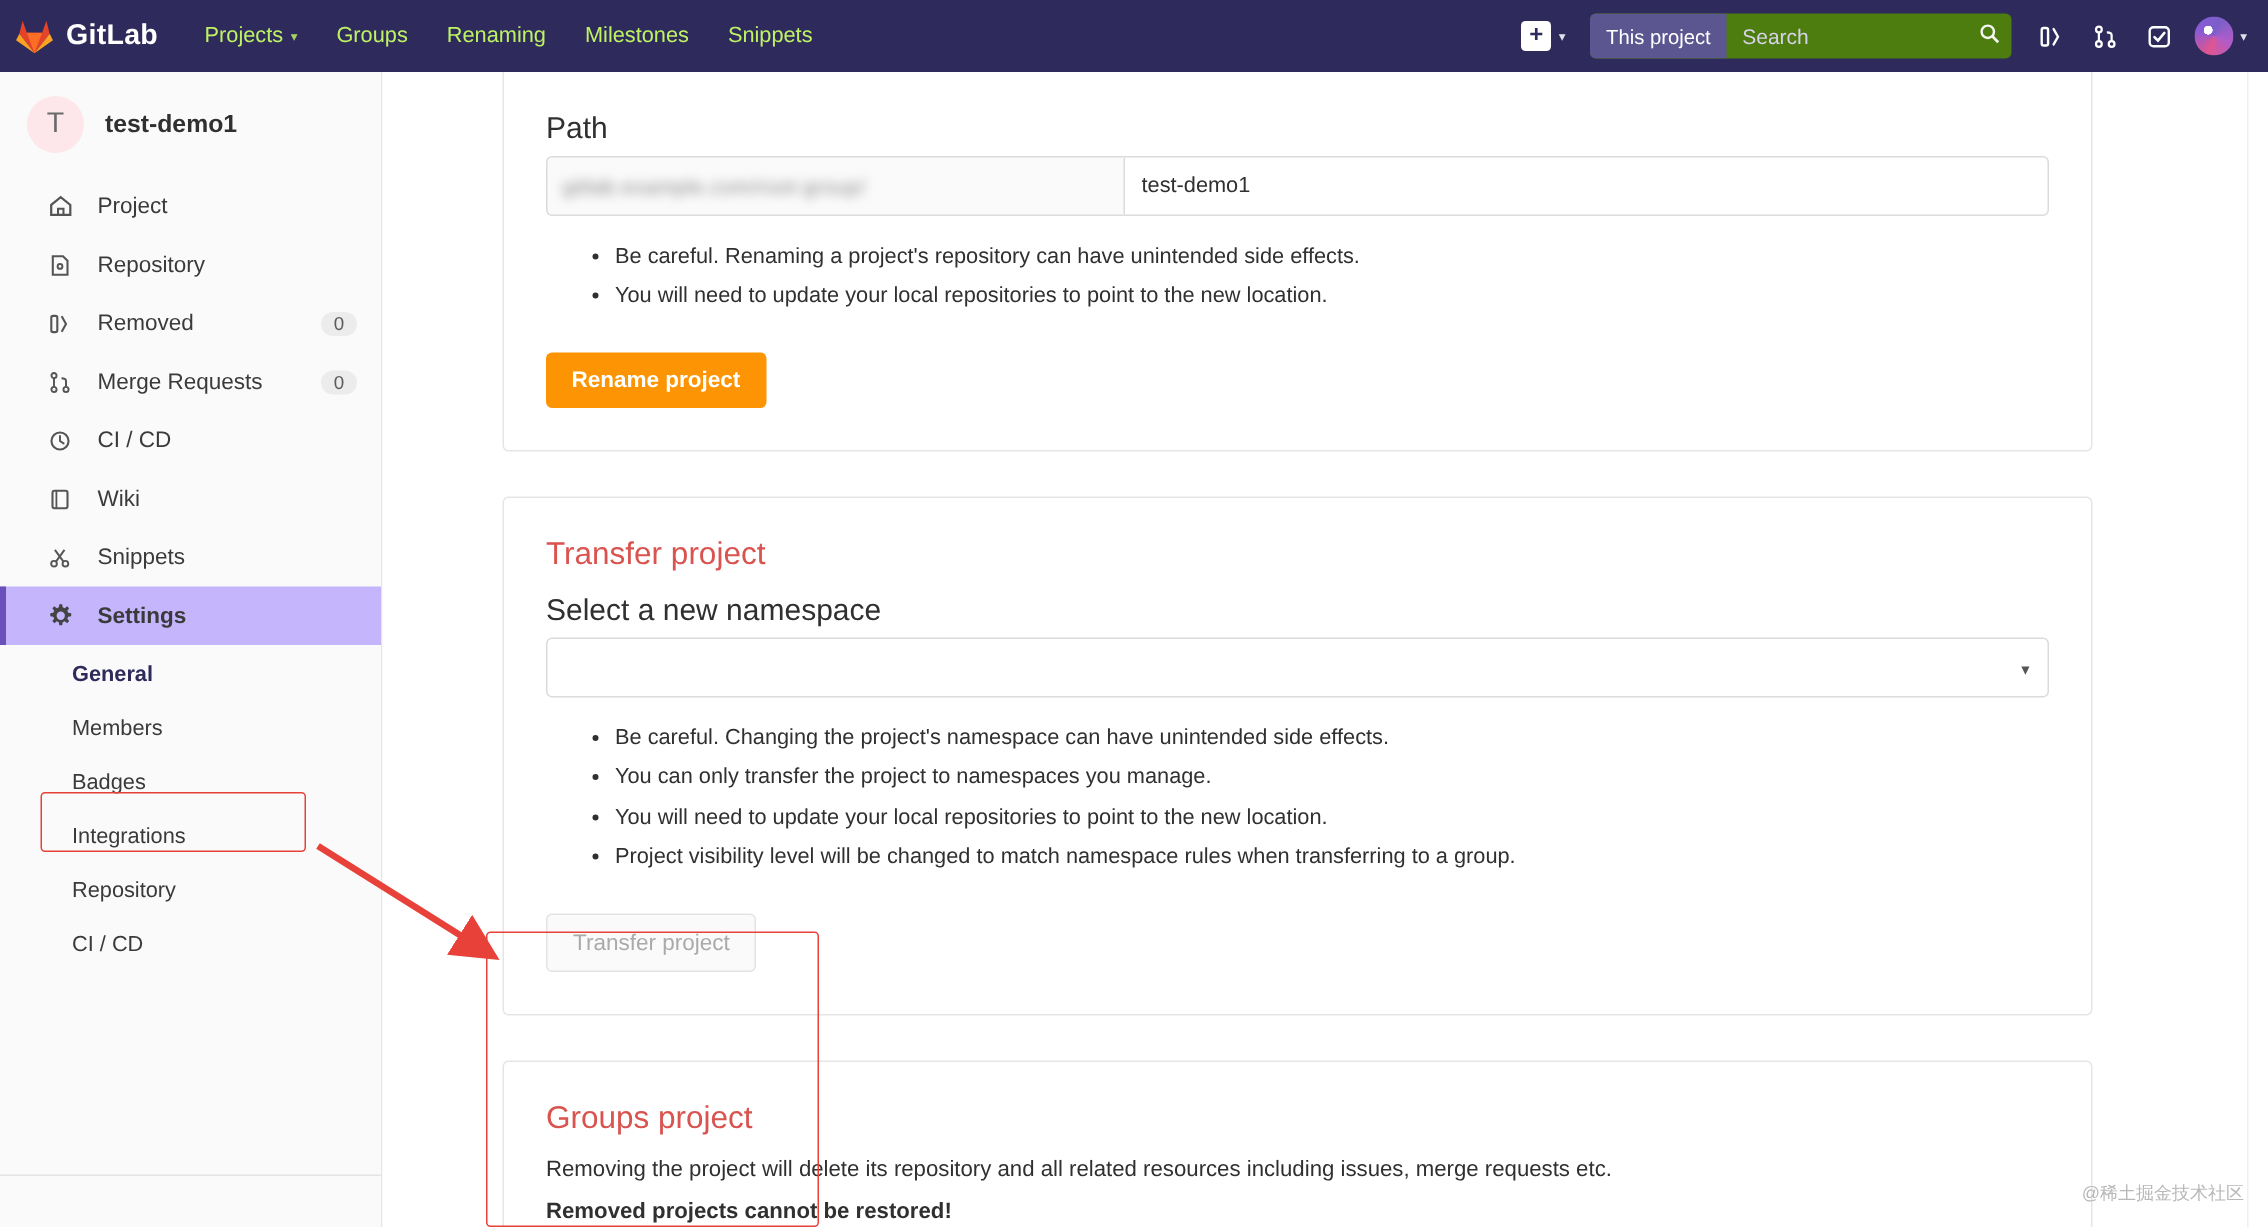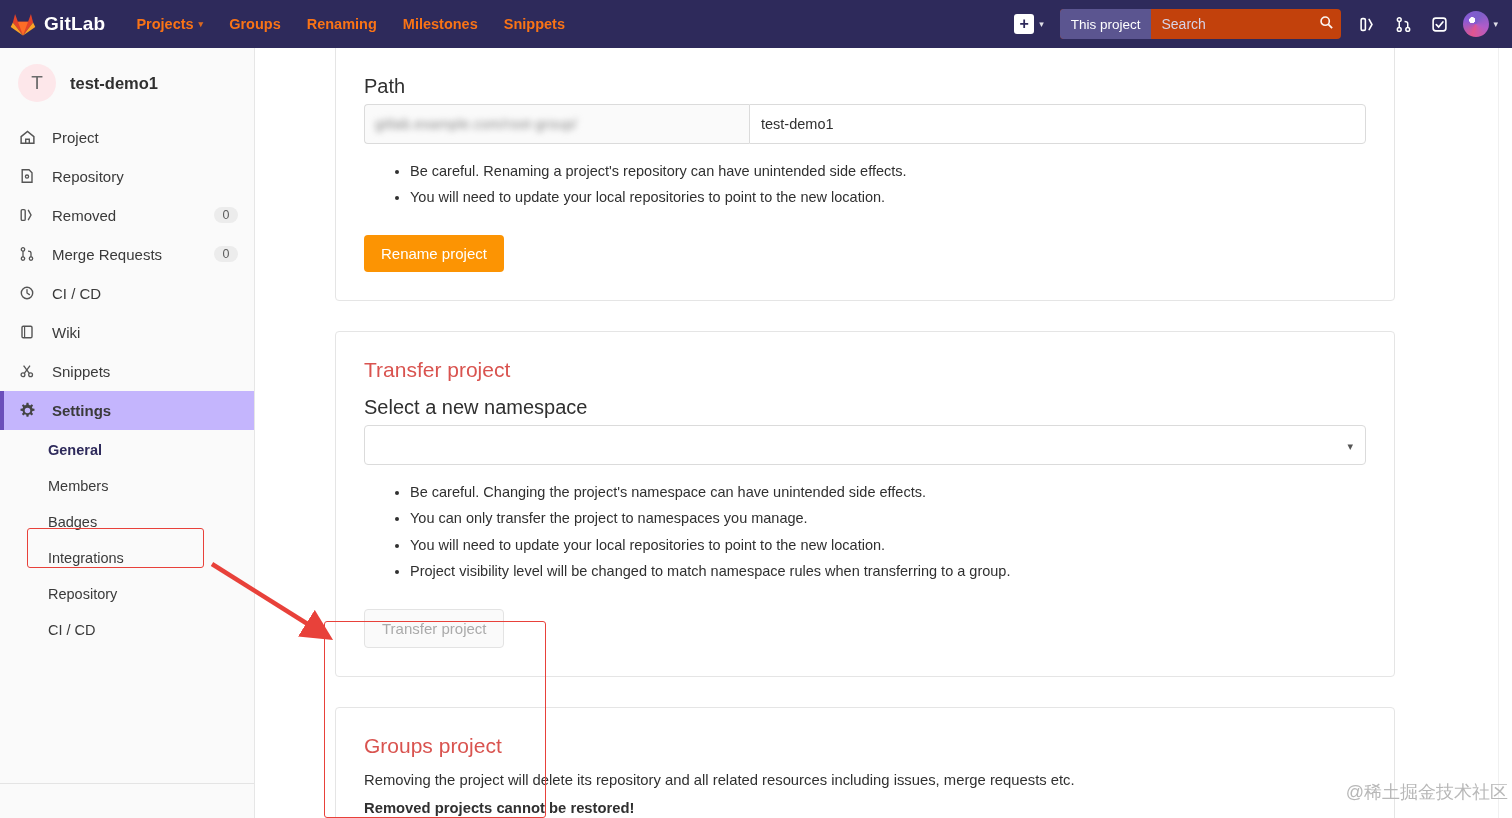--- a/index.html
+++ b/index.html
@@ -22,37 +22,37 @@
     align-items: center;
     padding: 0 14px 0 10px;
     color: #fff;
     position: relative;
   }
   .logo-wrap { display: flex; align-items: center; gap: 8px; margin-right: 18px; }
   .tanuki { width: 26px; height: 26px; display: block; }
   .brand { font-size: 19px; font-weight: bold; letter-spacing: .2px; }
   .nav-links { display: flex; align-items: center; gap: 0; }
   .nav-link {
-    color: #f97316; font-size: 14.5px; padding: 6px 13px; border-radius: 3px;
-    text-decoration: none; white-space: nowrap; display: flex; align-items: center; gap: 5px; font-weight: bold;
+    color: #bef264; font-size: 14.5px; padding: 6px 13px; border-radius: 3px;
+    text-decoration: none; white-space: nowrap; display: flex; align-items: center; gap: 5px;
   }
   .caret { font-size: 9px; opacity: .85; }
   .nav-right { margin-left: auto; display: flex; align-items: center; gap: 4px; }
   .plus-box {
     display: flex; align-items: center; gap: 5px;
     padding: 4px 6px; border-radius: 3px;
   }
   .plus-sq {
     width: 20px; height: 20px; border-radius: 3px; background: #fff; color: #2e2a5b;
     display: flex; align-items: center; justify-content: center; font-size: 16px;
     font-weight: bold; line-height: 1;
   }
   .searchbar {
     display: flex; align-items: stretch; height: 30px; border-radius: 4px; overflow: hidden;
-    background: #c2410c; margin: 0 6px;
+    background: #4d7c0f; margin: 0 6px;
   }
   .scope-btn {
     background: #5b5590; color: #fff; font-size: 13.5px; display: flex; align-items: center;
     padding: 0 11px; white-space: nowrap;
   }
   .search-input-wrap { position: relative; width: 190px; display: flex; align-items: center; }
   .search-input {
     background: transparent; border: 0; outline: 0; color: #fff; font-size: 14px;
     padding: 0 26px 0 10px; width: 100%; height: 100%;
     font-family: "Liberation Sans", sans-serif;
@@ -81,21 +81,21 @@
   }
   .proj-header {
     display: flex; align-items: center; gap: 14px; padding: 16px 14px 16px 18px;
   }
   .proj-avatar {
     width: 38px; height: 38px; border-radius: 50%; background: #fde7ea; color: #6b6b6b;
     display: flex; align-items: center; justify-content: center; font-size: 19px;
   }
   .proj-name { font-size: 16.5px; font-weight: bold; color: #303030; }
   .nav-item {
-    display: flex; align-items: flex-start; gap: 16px; padding: 11px 16px 11px 18px;
+    display: flex; align-items: flex-end; gap: 16px; padding: 11px 16px 11px 31px;
     color: #3a3a3a; font-size: 15px; position: relative;
   }
   .nav-item .ic { width: 18px; display: flex; justify-content: center; color: #555; }
   .nav-item.active { background: #c4b5fd; font-weight: bold; }
   .nav-item.active::before {
     content: ""; position: absolute; left: 0; top: 0; bottom: 0; width: 4px; background: #6b4fbb;
   }
   .badge-count {
     margin-left: auto; background: #ececec; color: #5c5c5c; border-radius: 9px;
     padding: 1px 8px; font-size: 12.5px; min-width: 24px; text-align: center;
@@ -136,21 +136,21 @@
     font-size: 14.5px; color: #303030; outline: none;
     font-family: "Liberation Sans", sans-serif;
   }
   ul.bullets { margin: 16px 0 0 0; padding-left: 46px; }
   ul.bullets li { font-size: 14.5px; color: #303030; line-height: 1.55; margin-bottom: 4px; }
 
   .btn {
     border: 0; border-radius: 4px; font-size: 15px; padding: 11px 17px;
     font-family: "Liberation Sans", sans-serif; cursor: pointer; line-height: 1;
   }
-  .btn-warning { background: #fc9403; color: #fff; font-weight: normal; }
+  .btn-warning { background: #fc9403; color: #fff; font-weight: bold; }
   .btn-default {
     background: #fafafa; color: #aaa; border: 1px solid #e3e3e3;
   }
   .card {
     border: 1px solid #e5e5e5; border-radius: 4px; padding: 26px 28px 28px 28px;
     margin-top: 30px; position: relative; background: #fff;
   }
   .card.first { border: 1px solid #e5e5e5; border-radius: 4px; margin-top: 0; }
   .card-title {
     color: #d9534f; font-size: 21px; margin: 0 0 14px 0; font-weight: normal;
@@ -167,21 +167,21 @@
   }
   .remove-desc { font-size: 14.8px; color: #303030; margin: 0 0 12px 0; }
   .remove-strong { font-size: 14.8px; font-weight: bold; color: #303030; margin: 0 0 18px 0; }
 
   .remove-highlight {
     position: absolute; left: 324px; top: 621px; width: 222px; height: 197px;
     border: 1.5px solid #e8413a; border-radius: 3px; pointer-events: none; z-index: 6;
   }
   .arrow-svg { position: absolute; left: 196px; top: 552px; z-index: 7; pointer-events: none; }
   .watermark {
-    position: absolute; right: 4px; bottom: 14px; color: #b8b8b8; font-size: 18px;
+    position: absolute; right: 16px; bottom: 14px; color: #b8b8b8; font-size: 12px;
     z-index: 8;
   }
   .scroll-strip {
     position: absolute; right: 0; top: 0; width: 14px; bottom: 0; background: #fff;
     border-left: 1px solid #f0f0f0;
   }
 </style>
 </head>
 <body>
 

